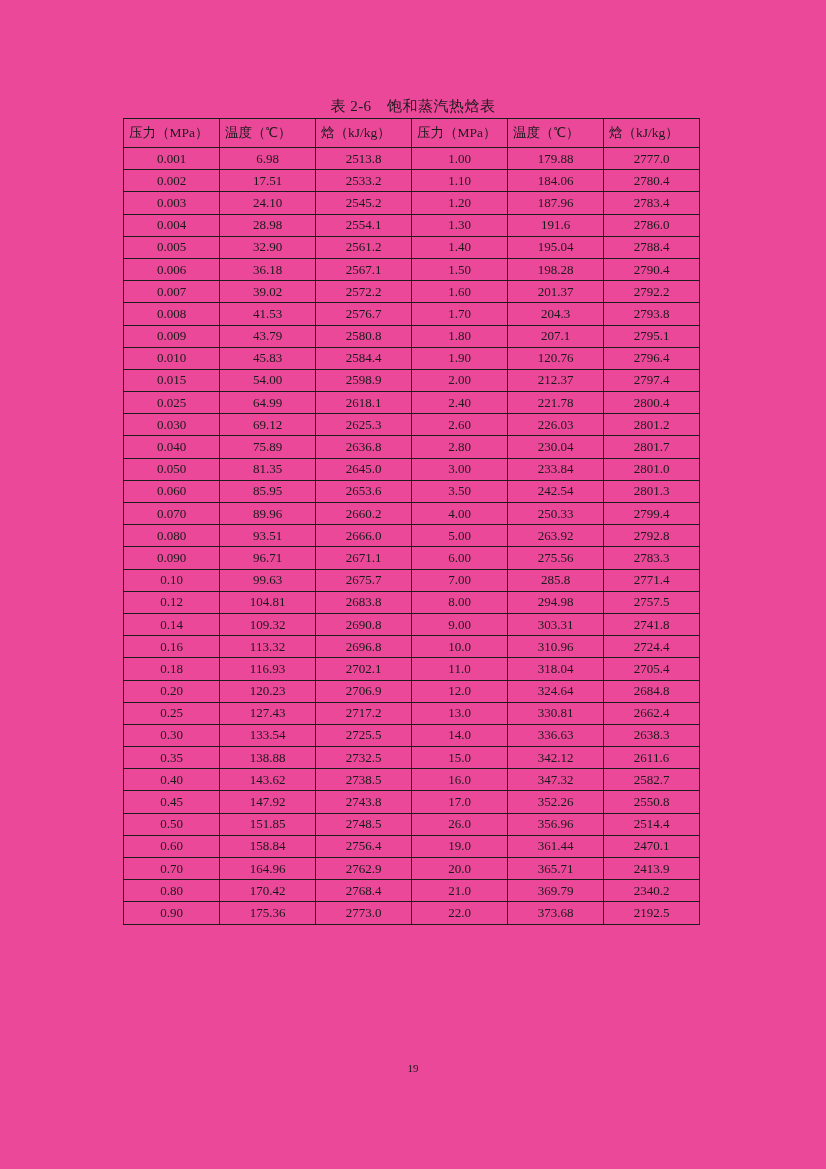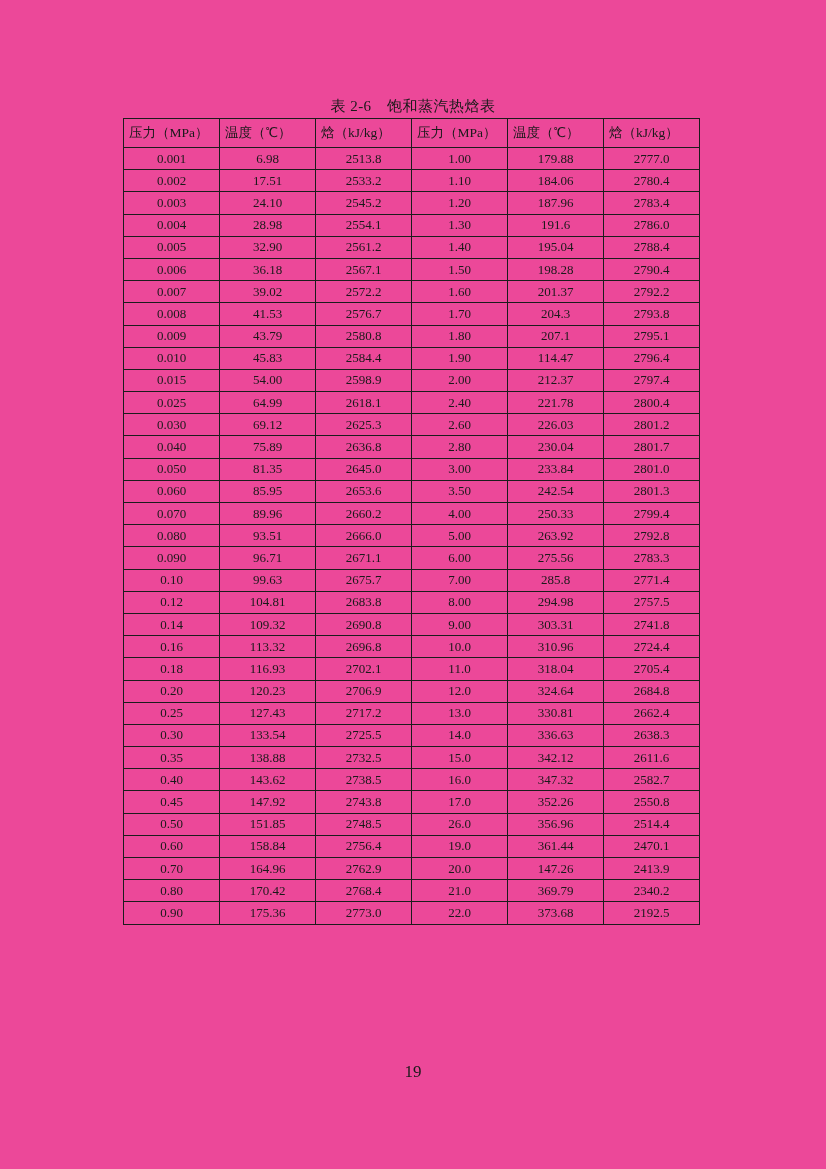--- a/index.html
+++ b/index.html
@@ -53,21 +53,21 @@
     text-align: center;
     padding: 0;
     font-size: 13px;
   }
   .page-number {
     position: absolute;
     top: 1062px;
     left: 0;
     width: 826px;
     text-align: center;
-    font-size: 17px;
+    font-size: 11px;
   }
 </style>
 </head>
 <body>
 
 <div class="page">
 
   <div class="doc-title">表 2-6　饱和蒸汽热焓表</div>
 
   <table class="data-table">
@@ -152,21 +152,21 @@
           <td>2580.8</td>
           <td>1.80</td>
           <td>207.1</td>
           <td>2795.1</td>
         </tr>
         <tr>
           <td>0.010</td>
           <td>45.83</td>
           <td>2584.4</td>
           <td>1.90</td>
-          <td>114.47</td>
+          <td>120.76</td>
           <td>2796.4</td>
         </tr>
         <tr>
           <td>0.015</td>
           <td>54.00</td>
           <td>2598.9</td>
           <td>2.00</td>
           <td>212.37</td>
           <td>2797.4</td>
         </tr>
@@ -336,21 +336,21 @@
           <td>2756.4</td>
           <td>19.0</td>
           <td>361.44</td>
           <td>2470.1</td>
         </tr>
         <tr>
           <td>0.70</td>
           <td>164.96</td>
           <td>2762.9</td>
           <td>20.0</td>
-          <td>147.26</td>
+          <td>365.71</td>
           <td>2413.9</td>
         </tr>
         <tr>
           <td>0.80</td>
           <td>170.42</td>
           <td>2768.4</td>
           <td>21.0</td>
           <td>369.79</td>
           <td>2340.2</td>
         </tr>

